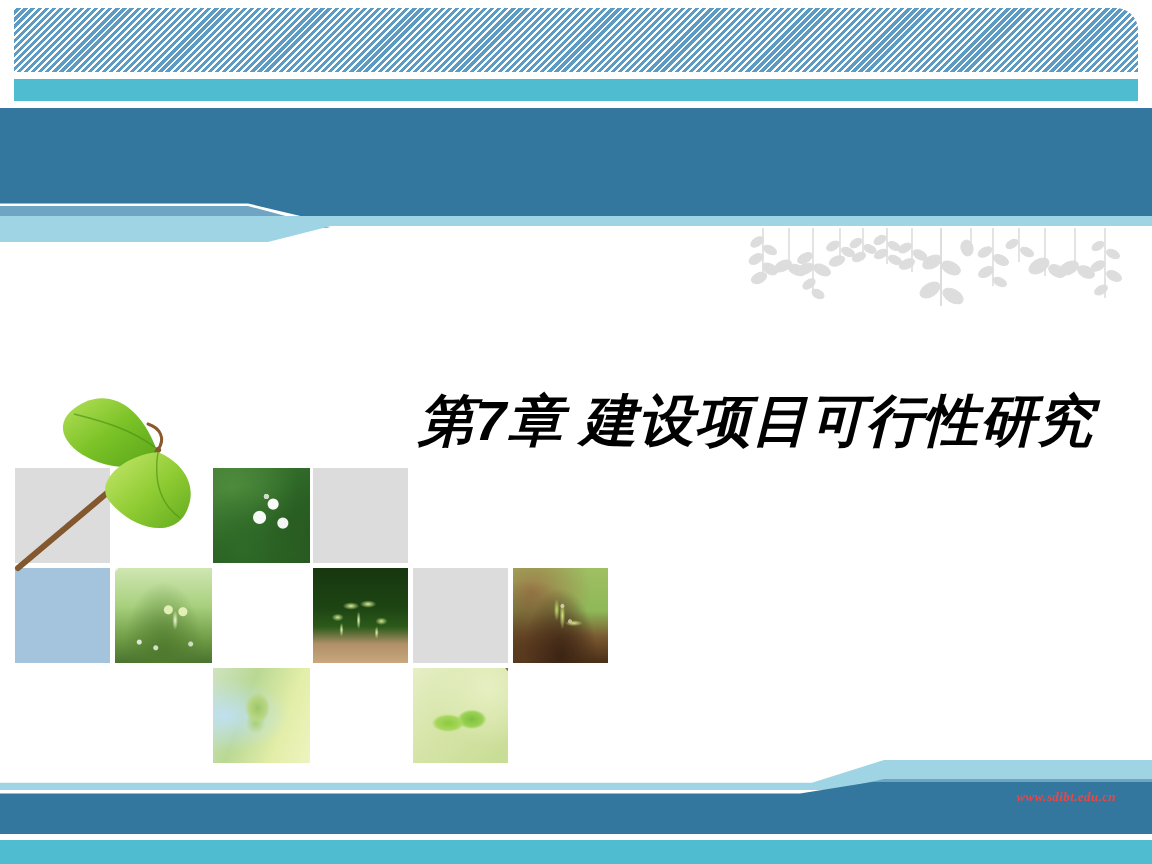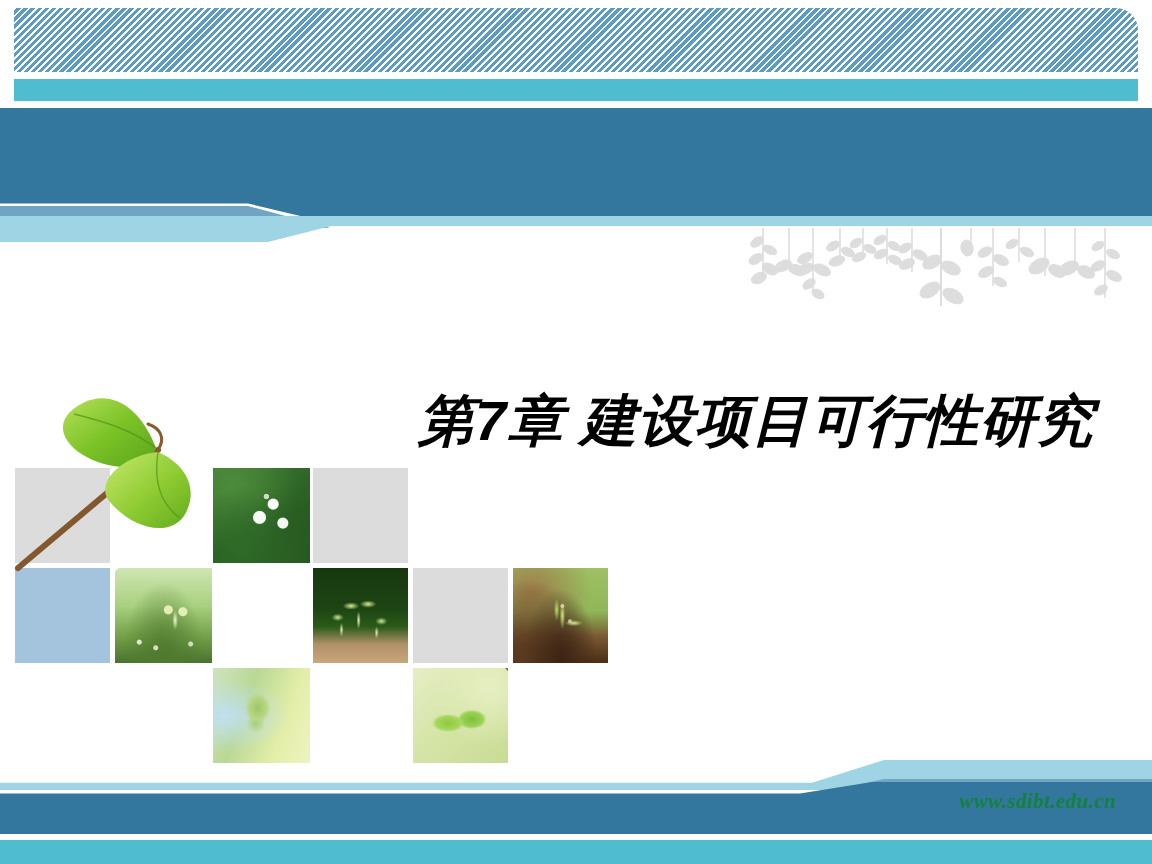--- a/index.html
+++ b/index.html
@@ -136,24 +136,24 @@
     width: 1152px;
     height: 52px;
     background: #33779f;
     clip-path: polygon(0 22%, 800px 22%, 872px 0, 1152px 0, 1152px 100%, 0 100%);
   }
   .ftr-url {
     position: absolute;
     right: 36px;
     top: 789px;
     font-family: "Liberation Serif", serif;
-    font-size: 21px;
+    font-size: 13px;
     font-weight: bold;
     font-style: italic;
-    color: #15803d;
+    color: #ef4444;
     letter-spacing: 0.4px;
   }
   .ftr-teal {
     position: absolute;
     left: 0;
     top: 840px;
     width: 1152px;
     height: 24px;
     background: #4fbcd0;
   }

